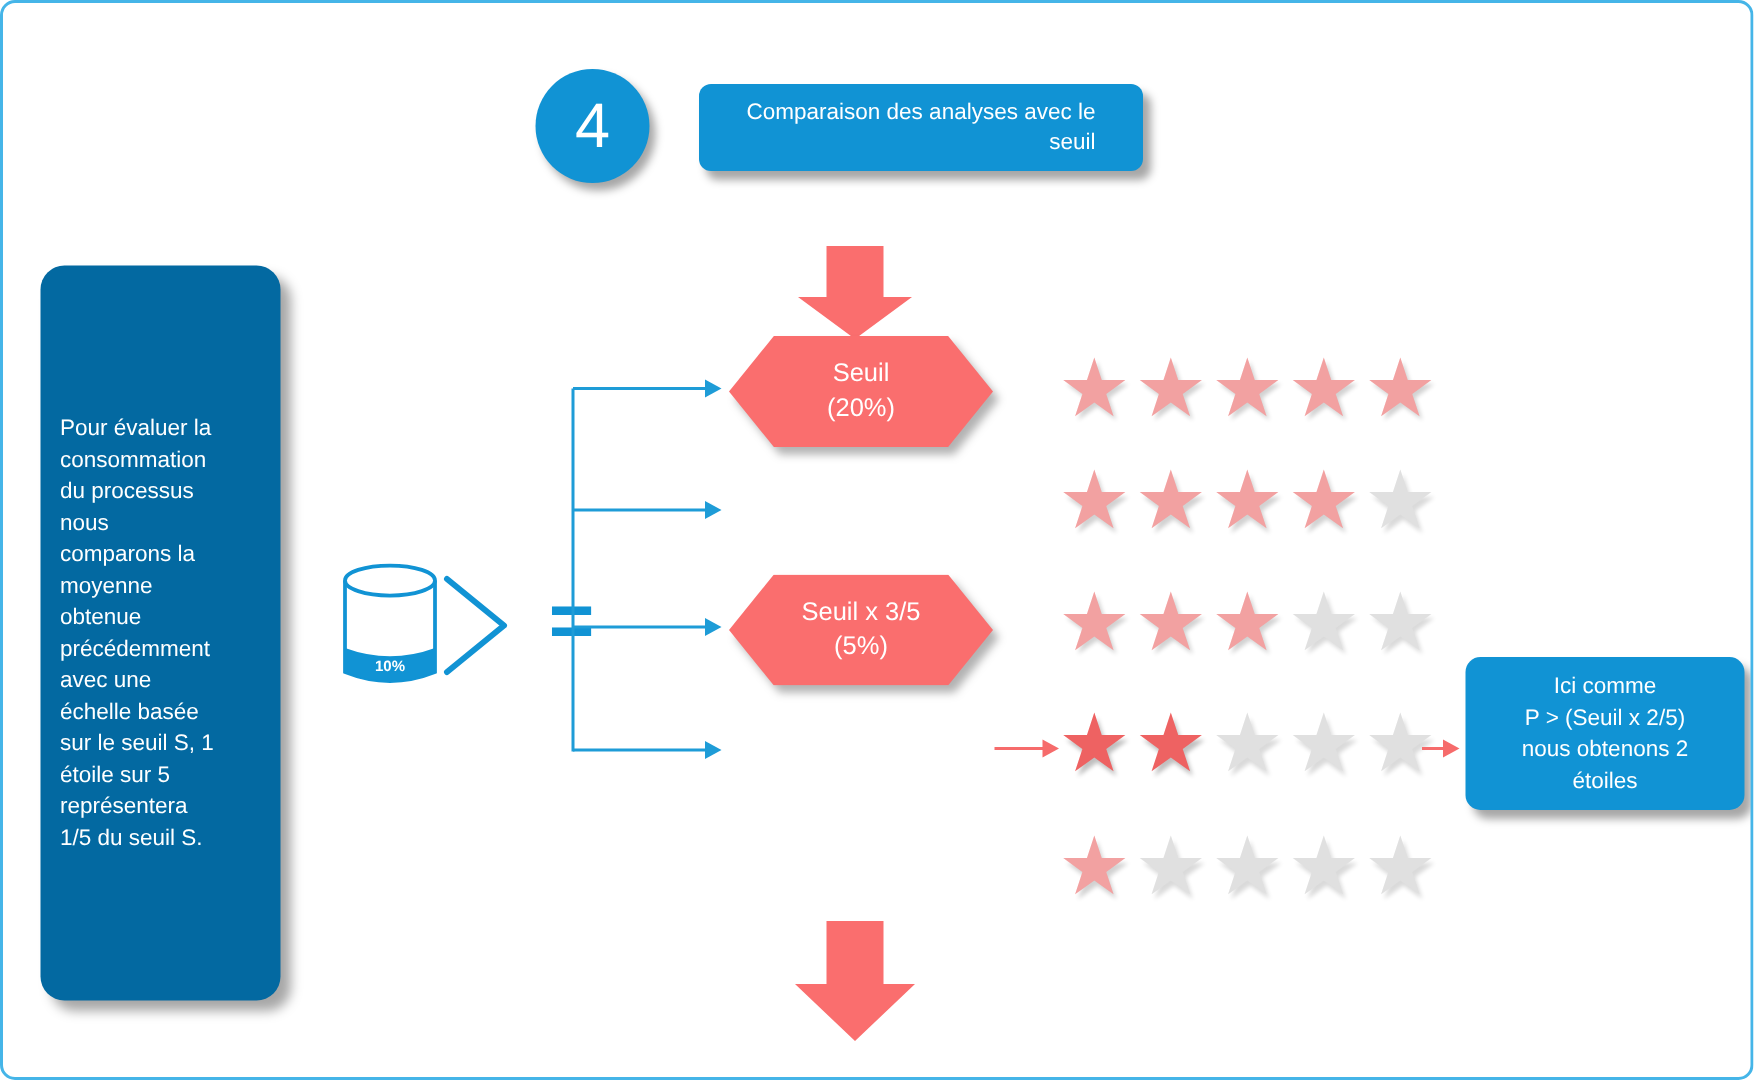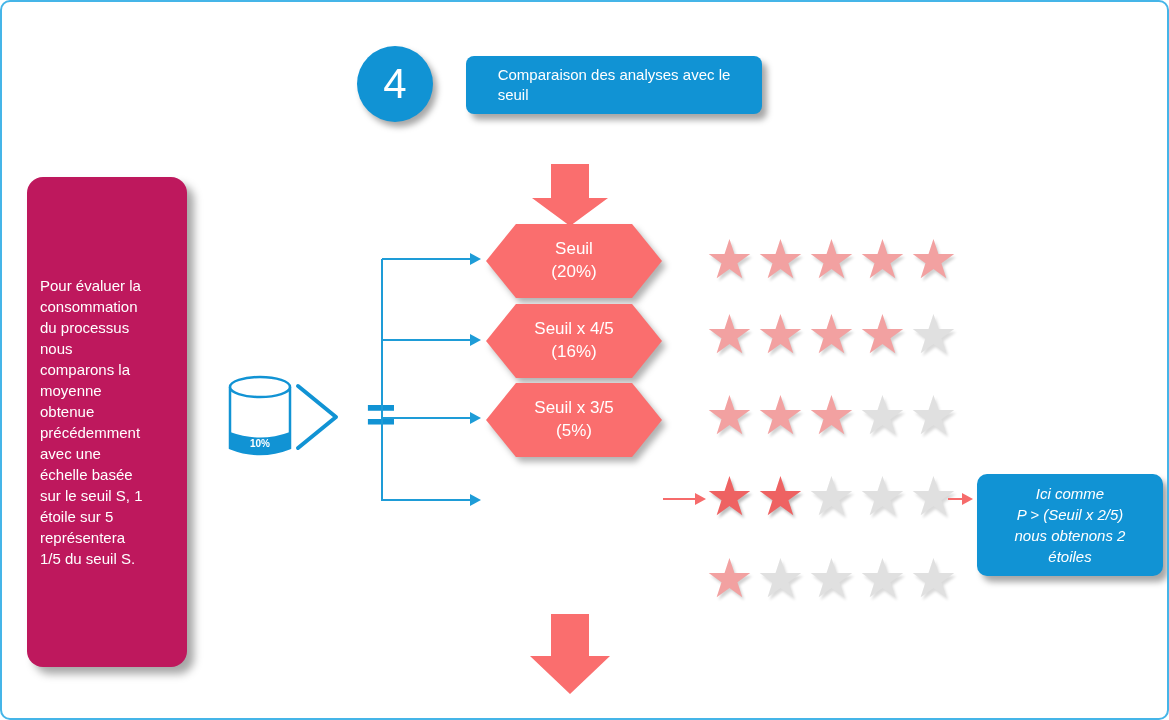--- a/index.html
+++ b/index.html
@@ -11,26 +11,26 @@
   
   .step-circle{
     position:absolute;left:355px;top:44px;width:76px;height:76px;border-radius:50%;
     background:#1193d4;color:#fff;display:flex;align-items:center;justify-content:center;
     font-size:42px;box-shadow:4px 5px 6px rgba(0,0,0,0.35);
   }
   
   .title-box{
     position:absolute;left:464px;top:54px;width:296px;height:58px;background:#1193d4;
     border-radius:8px;color:#fff;display:flex;align-items:center;justify-content:center;
-    text-align:left;font-size:15px;line-height:1.35;white-space:pre-line;
+    text-align:right;font-size:15px;line-height:1.35;white-space:pre-line;
     box-shadow:5px 6px 6px rgba(0,0,0,0.35);
   }
   
   .left-panel{
-    position:absolute;left:25px;top:175px;width:160px;height:490px;background:#be185d;
+    position:absolute;left:25px;top:175px;width:160px;height:490px;background:#0369a1;
     border-radius:16px;color:#fff;display:flex;align-items:center;
     box-shadow:7px 7px 8px rgba(0,0,0,0.35);
   }
   .left-panel .txt{padding:10px 13px;font-size:15px;line-height:1.40;white-space:pre-line;}
   
   .cylinder{position:absolute;left:224px;top:372px;width:68px;height:92px;}
   
   .op-compare{position:absolute;left:292px;top:380px;width:46px;height:70px;}
   .op-equals{
     position:absolute;left:356px;top:382px;width:46px;height:60px;color:#1193d4;
@@ -62,25 +62,24 @@
   .star-empty{color:#e0e0e0;text-shadow:2px 3px 3px rgba(0,0,0,0.15);}
   
   .redline{position:absolute;height:2px;background:#f66b6b;}
   .arr-red{
     position:absolute;width:0;height:0;
     border-top:6px solid transparent;border-bottom:6px solid transparent;
     border-left:11px solid #f66b6b;
   }
   
   .result-box{
-    position:absolute;left:975px;top:472px;width:186px;height:102px;background:#1193d4;
+    position:absolute;left:975px;top:436px;width:186px;height:102px;background:#1193d4;
     border-radius:10px;color:#fff;display:flex;align-items:center;justify-content:center;
     text-align:center;font-size:15px;line-height:1.4;white-space:pre-line;
     box-shadow:5px 6px 6px rgba(0,0,0,0.35);
-    font-style:italic;
   }
 </style>
 </head>
 <body>
 
 <div class="canvas">
 
   <div class="step-circle">
     <span>4</span>
   </div>
@@ -144,26 +143,20 @@
       <polygon points="21,0 59,0 59,42 80,42 40,80 0,42 21,42" fill="#fa6e6e"></polygon>
     </svg>
   </div>
 
   <div class="hex-wrap" style="top:222px;">
     <div class="hex">
       <span>Seuil</span>
       <span>(20%)</span>
     </div>
   </div>
-  <div class="hex-wrap" style="top:302px;">
-    <div class="hex">
-      <span>Seuil x 4/5</span>
-      <span>(16%)</span>
-    </div>
-  </div>
   <div class="hex-wrap" style="top:381px;">
     <div class="hex">
       <span>Seuil x 3/5</span>
       <span>(5%)</span>
     </div>
   </div>
 
   <div class="star-row" style="top:229px;">
       <span class="star star-filled">★</span>
       <span class="star star-filled">★</span>

